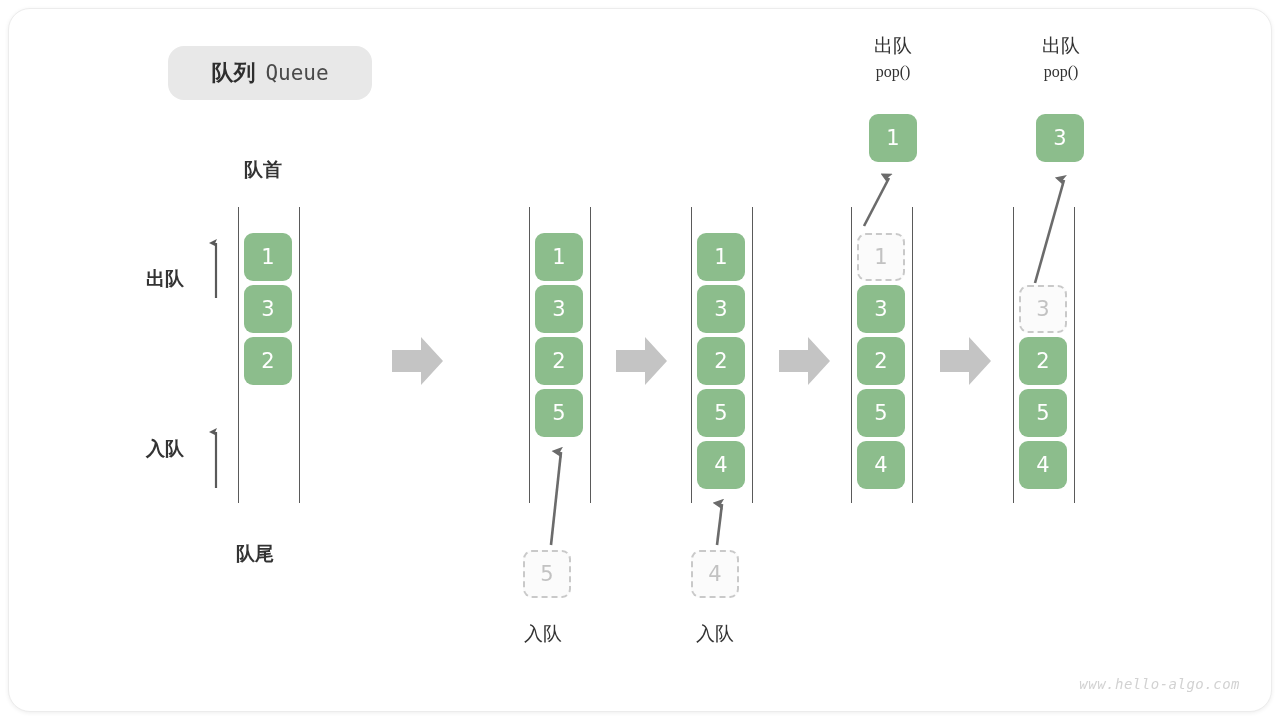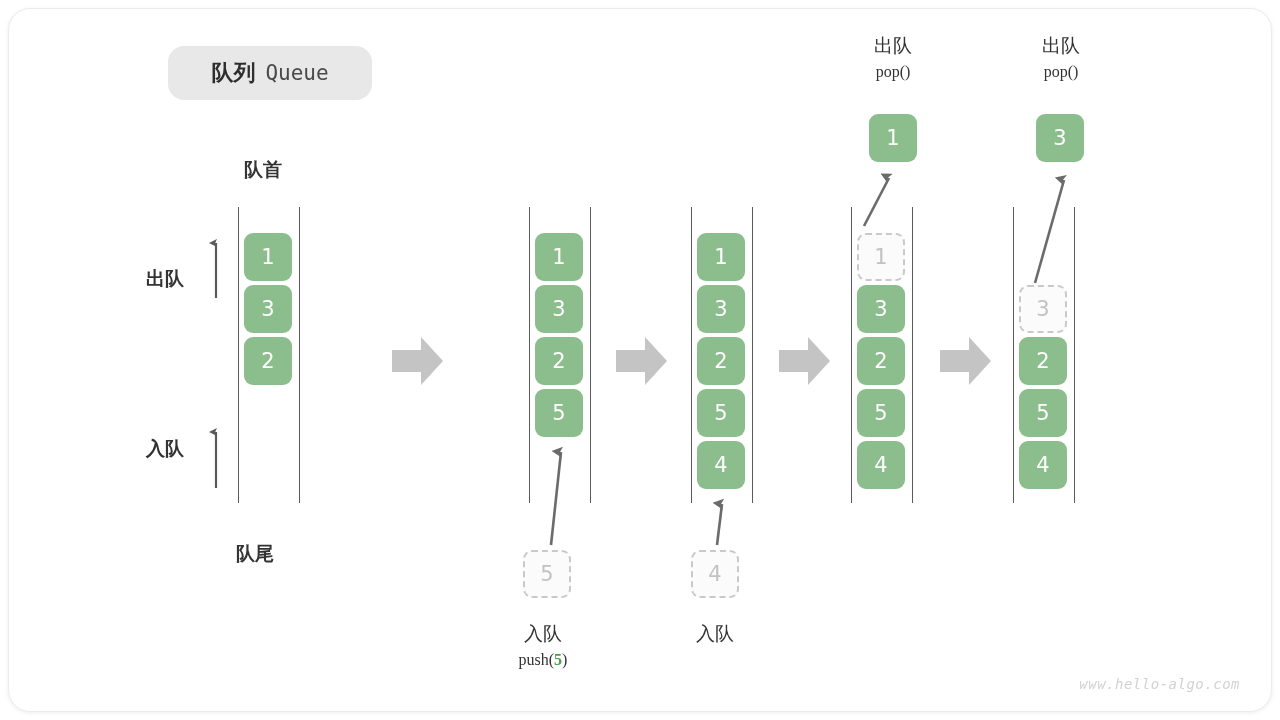--- a/index.html
+++ b/index.html
@@ -151,21 +151,20 @@
 
   <div class="rail" style="left:529px; top:207px; height:296px;"></div>
   <div class="rail" style="left:590px; top:207px; height:296px;"></div>
   <div class="cell" style="left:535px; top:233px;">1</div>
   <div class="cell" style="left:535px; top:285px;">3</div>
   <div class="cell" style="left:535px; top:337px;">2</div>
   <div class="cell" style="left:535px; top:389px;">5</div>
   <div class="cell ghost" style="left:523px; top:550px;">5</div>
   <div class="op-label" style="left:448px; top:620px; width:190px;">
     <span class="cn">入队</span>
-    <span class="code">push(<span class="num">5</span>)</span>
   </div>
 
   <div class="rail" style="left:691px; top:207px; height:296px;"></div>
   <div class="rail" style="left:752px; top:207px; height:296px;"></div>
   <div class="cell" style="left:697px; top:233px;">1</div>
   <div class="cell" style="left:697px; top:285px;">3</div>
   <div class="cell" style="left:697px; top:337px;">2</div>
   <div class="cell" style="left:697px; top:389px;">5</div>
   <div class="cell" style="left:697px; top:441px;">4</div>
   <div class="cell ghost" style="left:691px; top:550px;">4</div>

